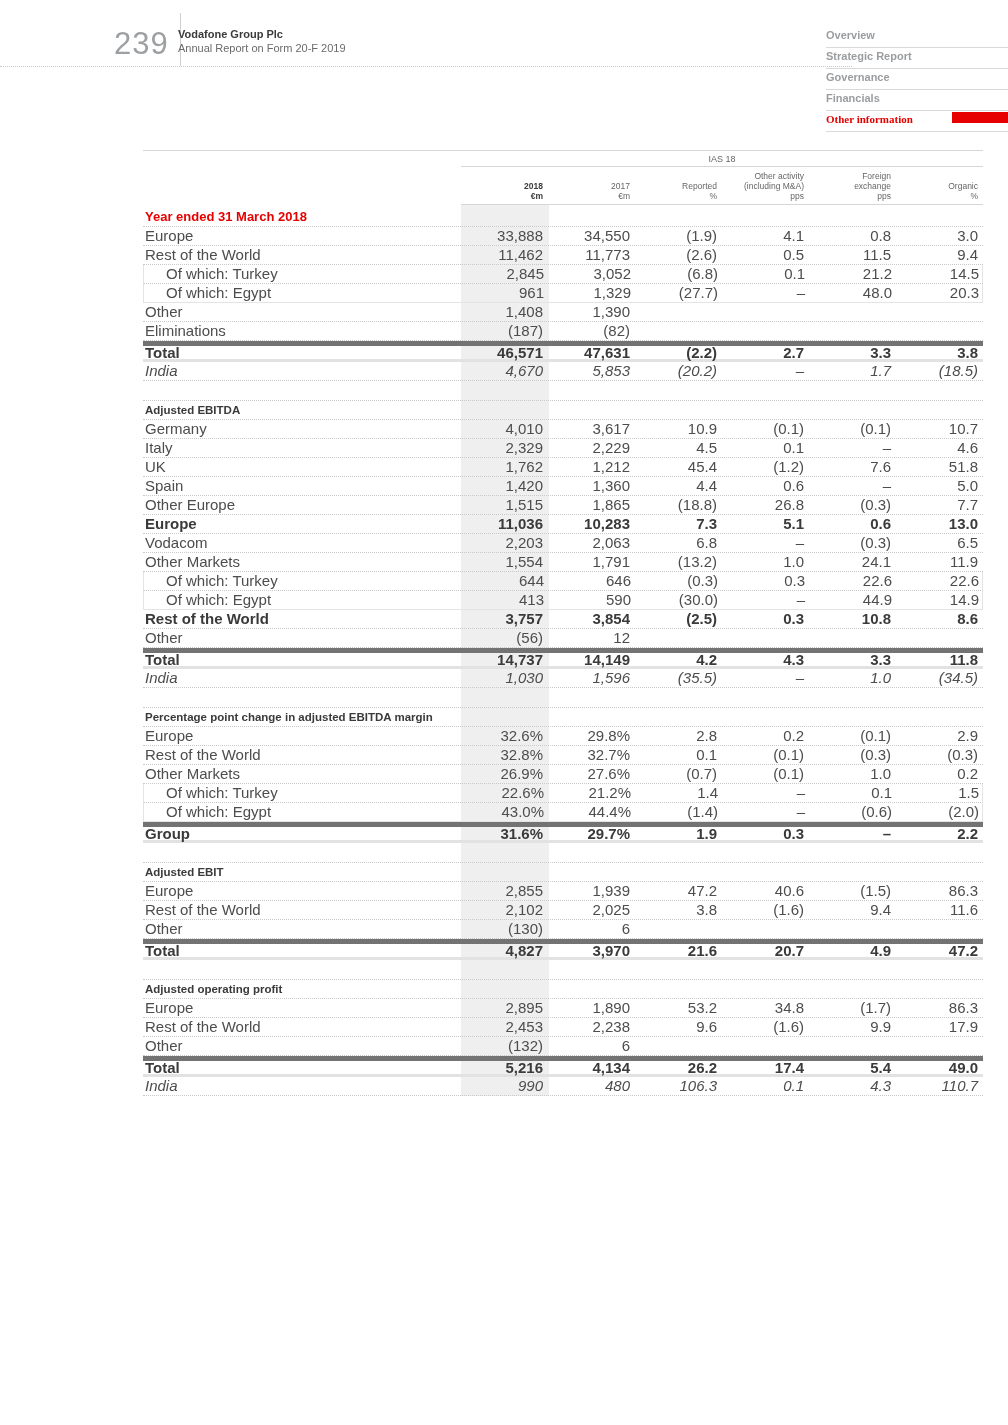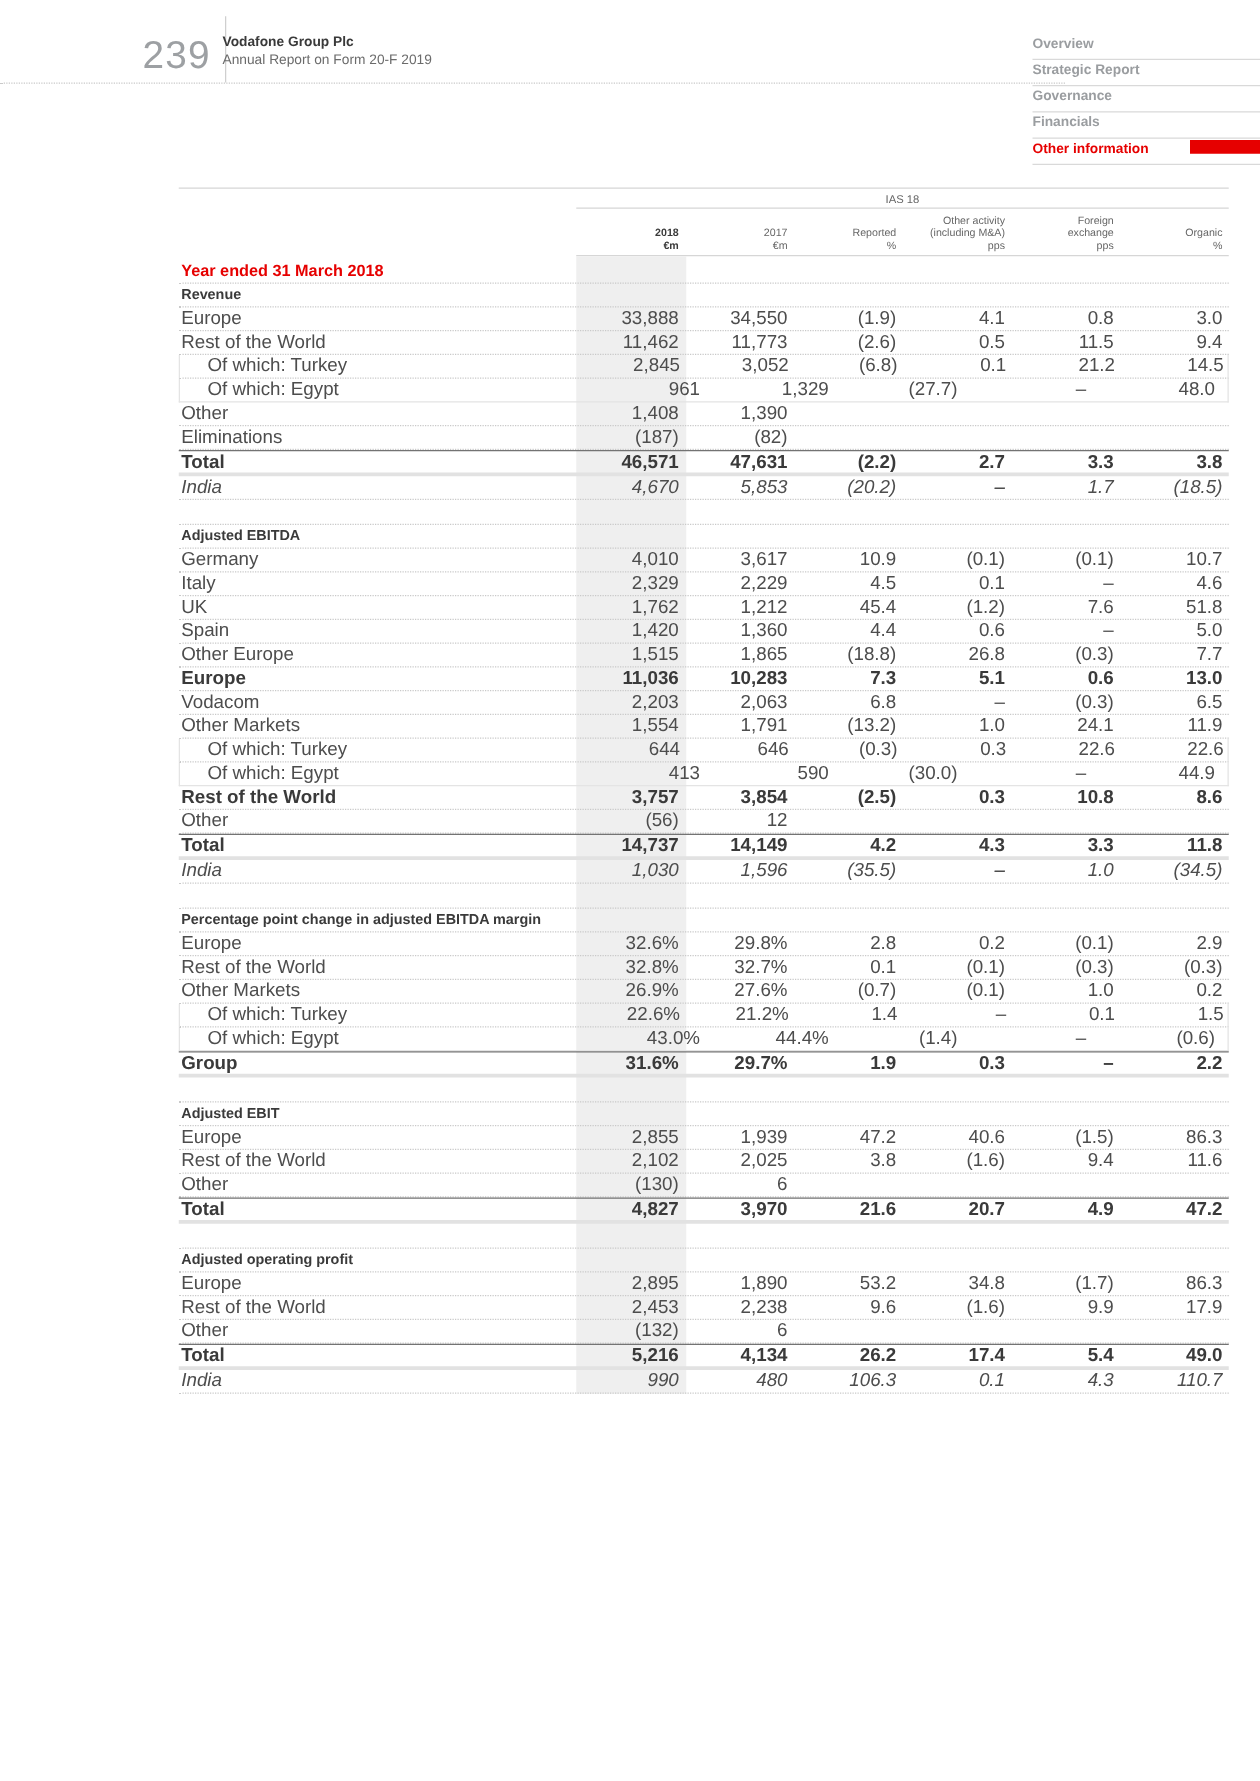--- a/index.html
+++ b/index.html
@@ -17,21 +17,21 @@
   .brand { position:absolute; left:178px; top:28px; }
   .brand-title { font-size:11px; font-weight:bold; color:#3a3a3a; line-height:13px; }
   .brand-subtitle { font-size:11px; color:#6b6b6b; line-height:14px; }
   .header-rule { position:absolute; left:0; top:66px; width:852px; border-top:1px dotted #c9c9c9; }
   
   .nav { position:absolute; left:826px; top:27px; width:182px; }
   .nav-item {
     height:21px; padding-top:2px; font-size:11px; font-weight:bold; color:#9a9da0;
     border-bottom:1px solid #d9d9d9; cursor:pointer;
   }
-  .nav-item.active { color:#e60000; }
+  .nav-item.active { color:#e60000;font-family:Liberation Serif, serif; }
   .active-marker { position:absolute; left:952px; top:112px; width:56px; height:11px; background:#e60000; }
   
   .tbl { position:absolute; left:115px; top:150px; width:840px; border-top:1px solid #d6d6d6;margin-left:28px; }
   .ias-row {
     margin-left:318px; width:522px; text-align:center; font-size:9px; color:#666;
     padding:3px 0 2px; border-bottom:1px solid #d6d6d6;
   }
   .col-headers {
     margin-left:318px; width:522px; display:flex; align-items:flex-end;
     padding:4px 0 3px; border-bottom:1px solid #d6d6d6;
@@ -47,25 +47,25 @@
   .row {
     display:flex; height:19px; align-items:center; border-bottom:1px dotted #c9c9c9;
     font-size:15px; line-height:18px; white-space:nowrap;
   }
   .row .label { flex:0 0 318px; padding-left:2px; }
   .row .val  { flex:0 0 87px; text-align:right; padding-right:5px; }
   .row.style-red     { color:#e60000; font-weight:bold; font-size:13px; }
   .row.style-heading { font-weight:bold; color:#3a3a3a; font-size:11.5px; }
   .row.style-bold    { font-weight:bold; color:#3a3a3a; }
   .row.style-total   { font-weight:bold; color:#3a3a3a; height:21px;
-                       border-top:1px solid #737373; border-bottom:3px solid #e2e2e2; }
+                       border-top:5px solid #737373; border-bottom:3px solid #e2e2e2; }
   .row.style-italic  { font-style:italic; }
   .row.indent .label { padding-left:22px; }
   .row.box { border-left:1px solid #e4e4e4; border-right:1px solid #e4e4e4; }
-  .row.box-end { border-bottom:1px solid #e4e4e4;gap:16px; }
+  .row.box-end { border-bottom:1px solid #e4e4e4; }
 </style>
 </head>
 <body>
 
 <div class="page">
 
   <div class="page-number">239</div>
   <div class="header-divider"></div>
   <div class="brand">
     <div class="brand-title">Vodafone Group Plc</div>
@@ -117,29 +117,20 @@
     <div class="section">
           <div class="row style-red">
             <div class="label">Year ended 31 March 2018</div>
             <div class="val"></div>
             <div class="val"></div>
             <div class="val"></div>
             <div class="val"></div>
             <div class="val"></div>
             <div class="val"></div>
           </div>
-          <div class="row style-heading">
-            <div class="label">Revenue</div>
-            <div class="val"></div>
-            <div class="val"></div>
-            <div class="val"></div>
-            <div class="val"></div>
-            <div class="val"></div>
-            <div class="val"></div>
-          </div>
           <div class="row style-normal">
             <div class="label">Europe</div>
             <div class="val">33,888</div>
             <div class="val">34,550</div>
             <div class="val">(1.9)</div>
             <div class="val">4.1</div>
             <div class="val">0.8</div>
             <div class="val">3.0</div>
           </div>
           <div class="row style-normal">

